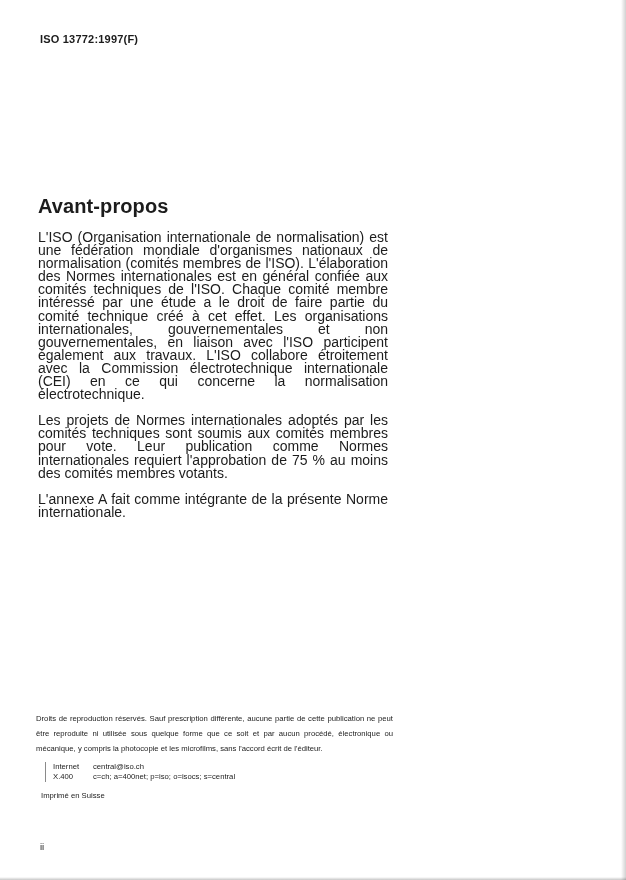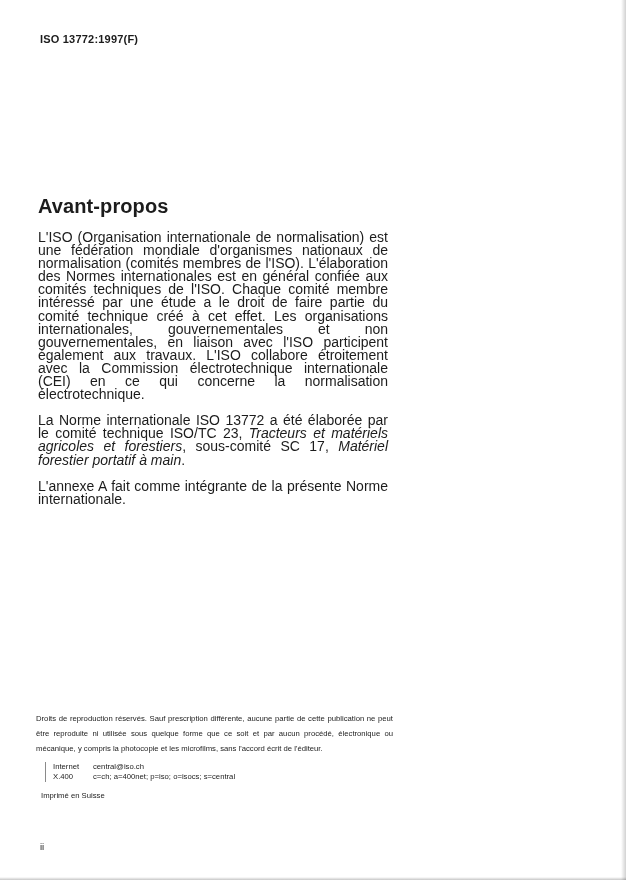--- a/index.html
+++ b/index.html
@@ -93,21 +93,21 @@
 <body>
 
 <div class="page">
 
   <div class="doc-ref">ISO 13772:1997(F)</div>
 
   <h1 class="title">Avant-propos</h1>
 
   <div class="body-text">
     <p>L'ISO (Organisation internationale de normalisation) est une fédération mondiale d'organismes nationaux de normalisation (comités membres de l'ISO). L'élaboration des Normes internationales est en général confiée aux comités techniques de l'ISO. Chaque comité membre intéressé par une étude a le droit de faire partie du comité technique créé à cet effet. Les organisations internationales, gouvernementales et non gouvernementales, en liaison avec l'ISO participent également aux travaux. L'ISO collabore étroitement avec la Commission électrotechnique internationale (CEI) en ce qui concerne la normalisation électrotechnique.</p>
-    <p><span>La Norme internationale ISO 13772 a été élaborée par le comité technique ISO/TC 23, </span><em>Tracteurs et matériels agricoles et forestiers</em><span>, sous-comité SC 17, </span><em>Matériel forestier portatif à main</em><span>.</span></p>
+    <p>Les projets de Normes internationales adoptés par les comités techniques sont soumis aux comités membres pour vote. Leur publication comme Normes internationales requiert l'approbation de 75 % au moins des comités membres votants.</p>
     <p>L'annexe A fait comme intégrante de la présente Norme internationale.</p>
   </div>
 
   <div class="colophon">
     <p class="rights">Droits de reproduction réservés. Sauf prescription différente, aucune partie de cette publication ne peut être reproduite ni utilisée sous quelque forme que ce soit et par aucun procédé, électronique ou mécanique, y compris la photocopie et les microfilms, sans l'accord écrit de l'éditeur.</p>
     <div class="address">
       <div class="contact-row">
         <span class="contact-label">Internet</span>
         <span>central@iso.ch</span>
       </div>

